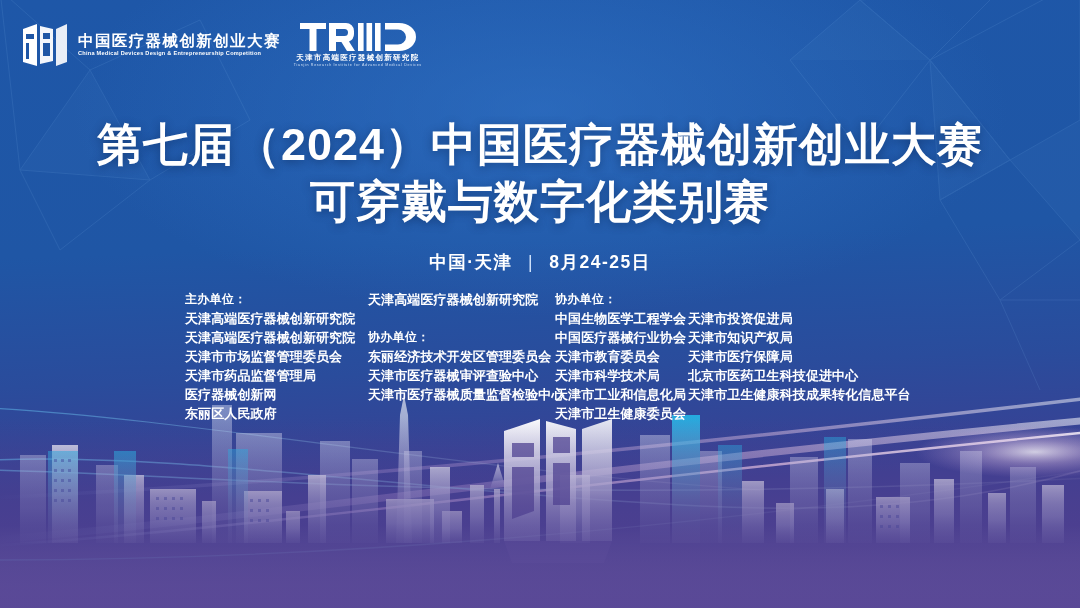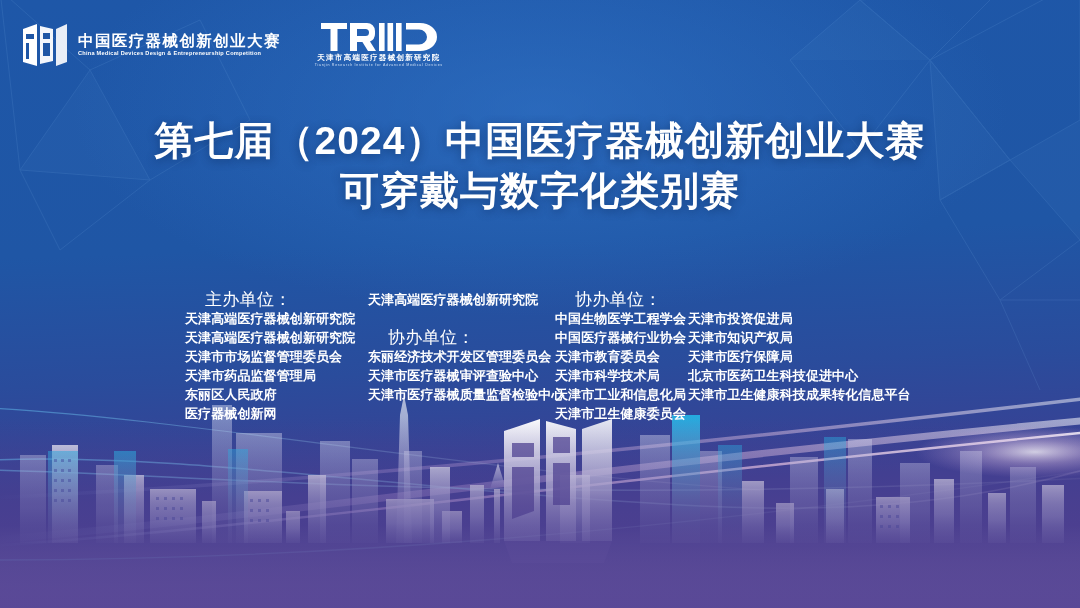--- a/index.html
+++ b/index.html
@@ -17,56 +17,56 @@
   
   .facets{position:absolute;inset:0;pointer-events:none;opacity:.30;}
   .streaks{position:absolute;inset:0;pointer-events:none;}
   .skyline{position:absolute;left:0;bottom:0;width:100%;height:215px;pointer-events:none;}
   .glow-bottom{
     position:absolute;left:0;right:0;bottom:0;height:190px;pointer-events:none;
     background:linear-gradient(180deg,rgba(75,62,140,0) 0%,rgba(79,63,143,.55) 45%,rgba(82,64,146,.85) 100%);
   }
 
   
-  .logobar{position:absolute;left:22px;top:22px;display:flex;align-items:center;gap:28px;z-index:6;justify-content:center;}
+  .logobar{position:absolute;left:22px;top:22px;display:flex;align-items:center;gap:7px;z-index:6;justify-content:center;}
   .logo-cmdc{display:flex;align-items:center;gap:10px;}
   .logo-mark{width:46px;height:44px;flex:none;}
   .logo-txt{display:flex;flex-direction:column;gap:2px;}
   .logo-cn{font-size:15.5px;font-weight:700;color:#fff;letter-spacing:1.4px;line-height:1;}
   .logo-en{font-size:5.6px;font-weight:700;color:#fff;letter-spacing:.25px;line-height:1;white-space:nowrap;transform:scaleY(1.05);}
   .logo-trimd{display:flex;flex-direction:column;align-items:center;gap:2px;margin-left:6px;}
   .trimd-mark{height:30px;}
   .trimd-cn{font-size:7.5px;font-weight:700;color:#fff;letter-spacing:1.3px;line-height:1;}
   .trimd-en{font-size:3.6px;color:#cfe0f6;letter-spacing:.7px;line-height:1;white-space:nowrap;}
 
   
   .titles{position:absolute;left:0;right:0;top:116px;text-align:center;z-index:6;}
   .t-line{
-    font-size:39px;font-weight:700;color:#ffffff;line-height:1.27;
+    font-size:45px;font-weight:700;color:#ffffff;line-height:1.27;
     letter-spacing:1px;
     text-shadow:0 2px 10px rgba(6,28,70,.45);
     white-space:nowrap;
   }
   .subtitle{
     margin-top:20px;font-size:17.5px;font-weight:700;color:#ffffff;letter-spacing:1.5px;
   }
   .subtitle .bar{display:inline-block;margin:0 9px;color:#cfe2fb;font-weight:400;}
 
   
   .orgs{
     position:absolute;left:185px;top:290px;z-index:6;
     display:flex;align-items:flex-start;
   }
   .col{display:flex;flex-direction:column;}
   .col-1{width:183px;}
   .col-2{width:187px;}
   .col-3{display:flex;align-items:flex-start;}
   .col-3a{width:133px;}
   .col-3b{width:210px;}
-  .org-h{font-size:17px;font-weight:400;color:#ffffff;line-height:19px;letter-spacing:.3px;white-space:nowrap;margin-left:20px;}
+  .org-h{font-size:12px;font-weight:700;color:#ffffff;line-height:19px;letter-spacing:.3px;white-space:nowrap;}
   .org-i{font-size:13px;font-weight:700;color:#ffffff;line-height:19px;letter-spacing:.1px;white-space:nowrap;}
   .org-sp{height:19px;}
 </style>
 </head>
 <body>
 
 <div id="poster">
 
   <svg class="facets" viewBox="0 0 1080 608" preserveAspectRatio="none">
     <g fill="none" stroke="#7fb4e8" stroke-width="1" opacity=".45">
@@ -160,32 +160,37 @@
         </g>
       </svg>
       <div class="trimd-cn">天津市高端医疗器械创新研究院</div>
       <div class="trimd-en">Tianjin Research Institute for Advanced Medical Devices</div>
     </div>
   </div>
 
   <div class="titles">
     <div class="t-line">第七届（2024）中国医疗器械创新创业大赛</div>
     <div class="t-line">可穿戴与数字化类别赛</div>
+    <div class="subtitle">
+      <span>中国·天津</span>
+      <span class="bar">|</span>
+      <span>8月24-25日</span>
+    </div>
   </div>
 
   <div class="orgs">
 
     <div class="col col-1">
       <div class="org-h">主办单位：</div>
       <div class="org-i">天津高端医疗器械创新研究院</div>
       <div class="org-i">天津高端医疗器械创新研究院</div>
       <div class="org-i">天津市市场监督管理委员会</div>
       <div class="org-i">天津市药品监督管理局</div>
+      <div class="org-i">医疗器械创新网</div>
       <div class="org-i">东丽区人民政府</div>
-      <div class="org-i">医疗器械创新网</div>
     </div>
 
     <div class="col col-2">
       <div class="org-i">天津高端医疗器械创新研究院</div>
       <div class="org-sp"></div>
       <div class="org-h">协办单位：</div>
       <div class="org-i">东丽经济技术开发区管理委员会</div>
       <div class="org-i">天津市医疗器械审评查验中心</div>
       <div class="org-i">天津市医疗器械质量监督检验中心</div>
     </div>

